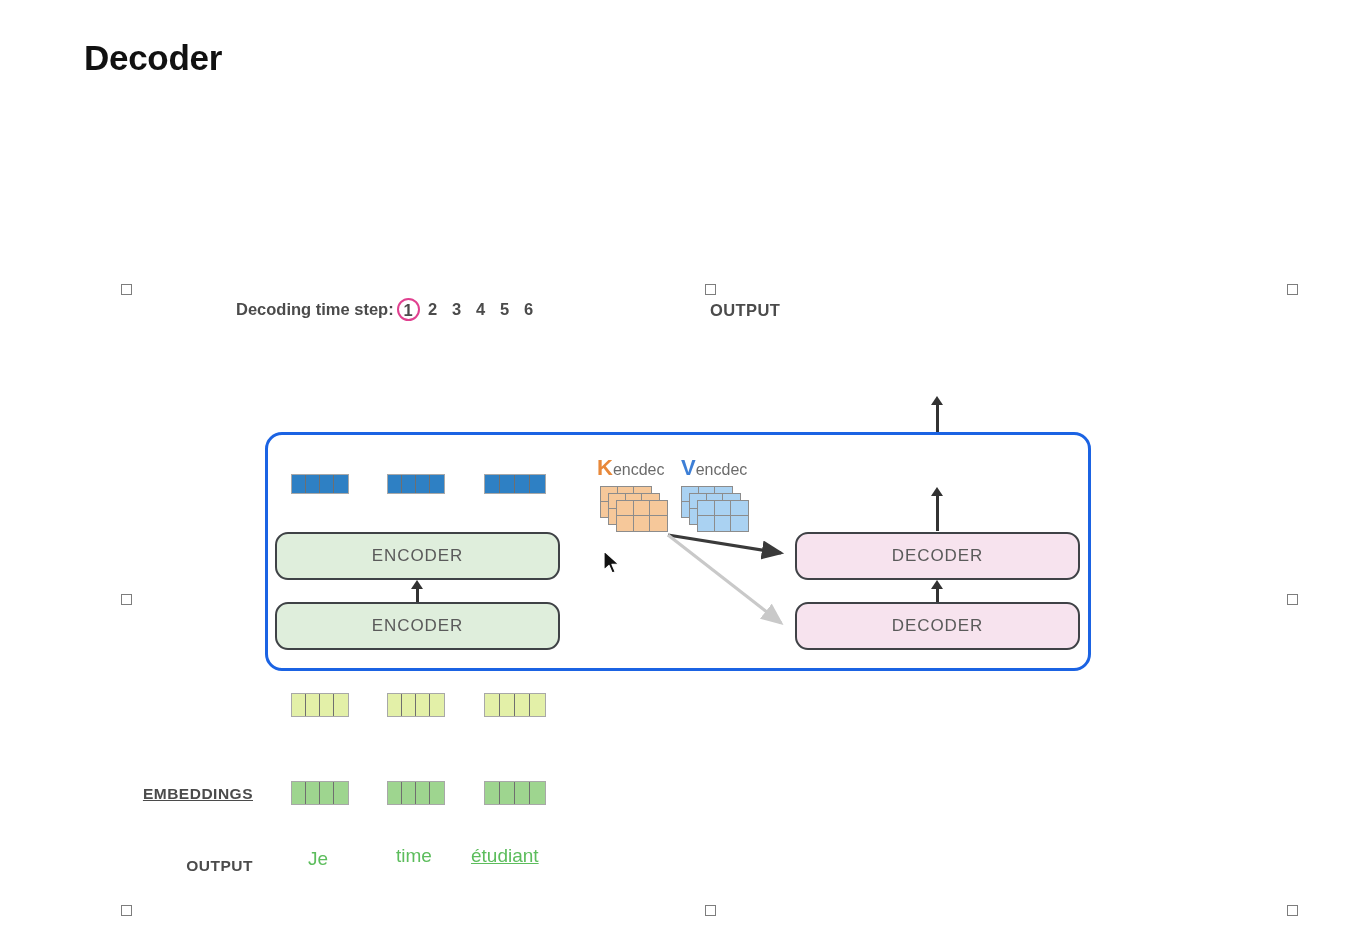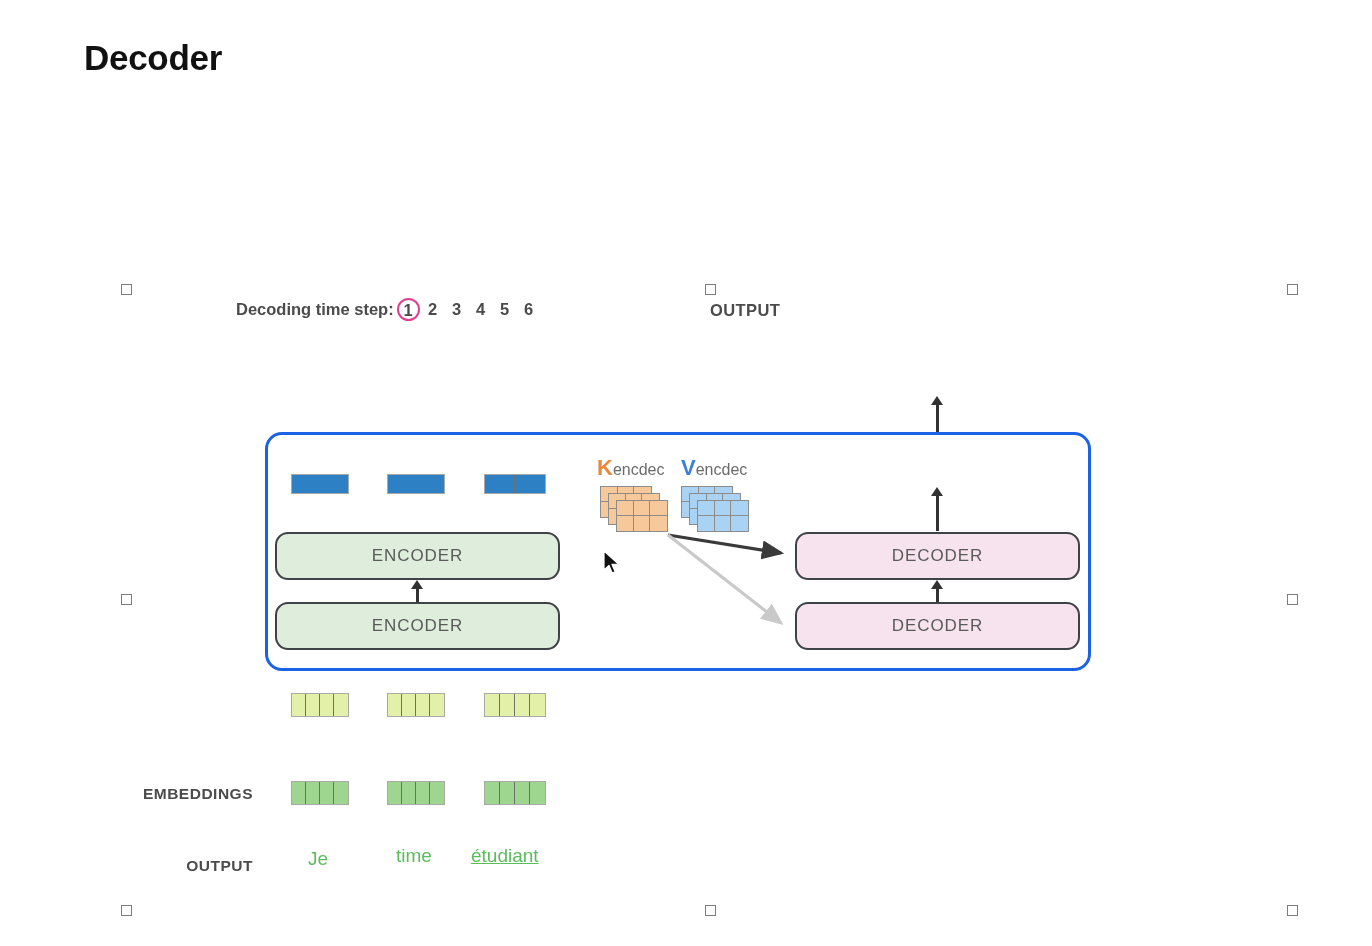--- a/index.html
+++ b/index.html
@@ -376,21 +376,21 @@
       <div class="cell" style="width:14px;height:100%;"></div>
       <div class="cell" style="width:14px;height:100%;"></div>
   </div>
   <div class="vecbar" style="left:484px; top:693px; width:60px; height:22px; background:#e3f0a8;">
     <div class="cell" style="width:15px;height:100%;"></div>
       <div class="cell" style="width:15px;height:100%;"></div>
       <div class="cell" style="width:15px;height:100%;"></div>
       <div class="cell" style="width:15px;height:100%;"></div>
   </div>
 
-  <div class="side-label" style="left:88px; top:784px; width:165px;">EMBEDDINGS</div>
+  <div class="side-label" style="left:88px; top:784px; width:165px;text-decoration:underline;">EMBEDDINGS</div>
 
   <div class="vecbar" style="left:291px; top:781px; width:56px; height:22px; background:#9ed58f;">
     <div class="cell" style="width:14px;height:100%;"></div>
       <div class="cell" style="width:14px;height:100%;"></div>
       <div class="cell" style="width:14px;height:100%;"></div>
       <div class="cell" style="width:14px;height:100%;"></div>
   </div>
   <div class="vecbar" style="left:387px; top:781px; width:56px; height:22px; background:#9ed58f;">
     <div class="cell" style="width:14px;height:100%;"></div>
       <div class="cell" style="width:14px;height:100%;"></div>

